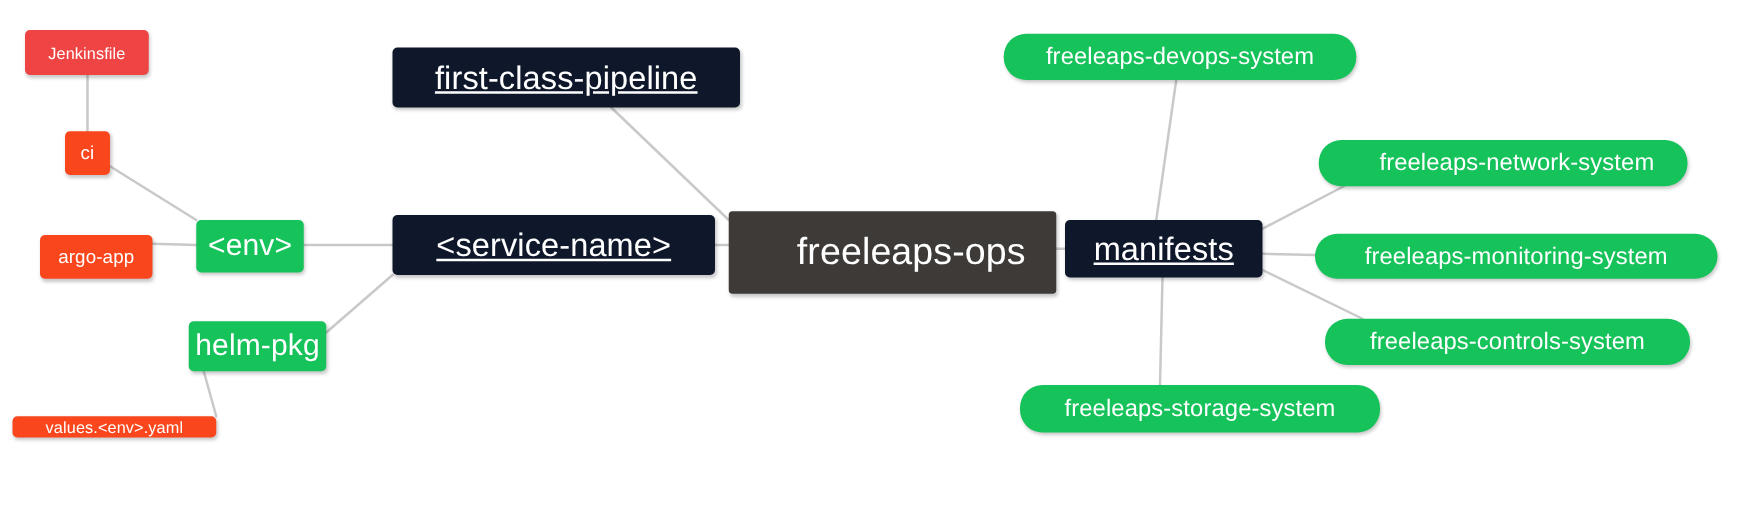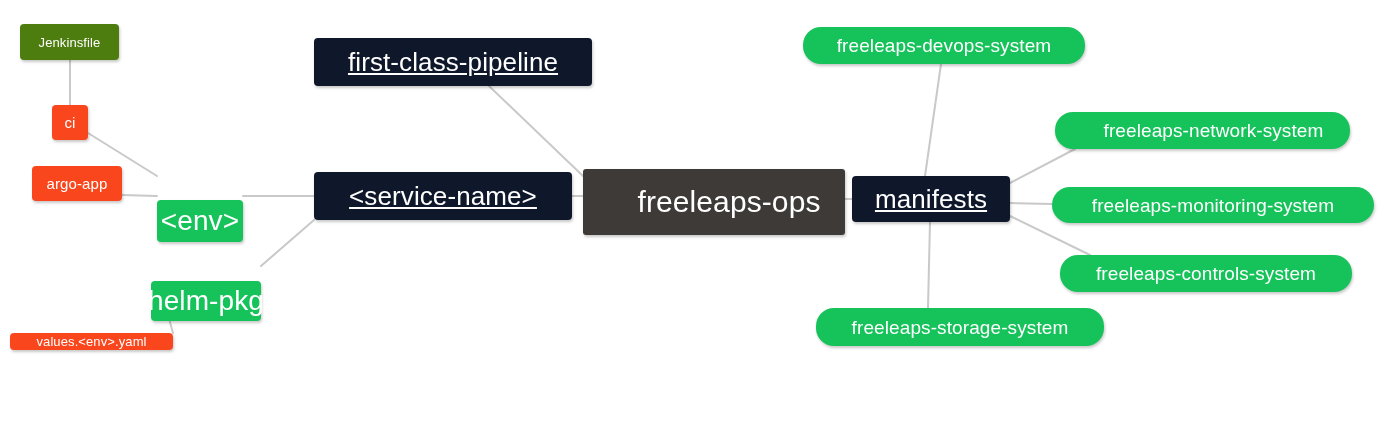--- a/index.html
+++ b/index.html
@@ -41,25 +41,25 @@
     letter-spacing: 0.1px;
     padding: 0 10px;
   }
   .node.root {
     background: #3e3a37;
     border-radius: 3px;
   }
   .node.blue   { background: #0f172a; text-decoration: underline; }
   .node.green  { background: #16c25a; }
   .node.red    { background: #f9461c; }
-  .node.orange { background: #4d7c0f; }
+  .node.orange { background: #ef4444; }
 
   .sz-root  { font-size: 30px; }
   .sz-xl    { font-size: 26px; }
-  .sz-md    { font-size: 28px; margin-top: 24px; }
+  .sz-md    { font-size: 24px; }
   .sz-sm    { font-size: 19px; border-radius: 18px; }
   .sz-xs    { font-size: 15px; }
   .sz-xxs   { font-size: 13px; }
 </style>
 </head>
 <body>
 
 <div id="canvas">
   <svg id="edge-layer" viewBox="0 0 1390 421" width="1390" height="421" xmlns="http://www.w3.org/2000/svg">
       <line x1="70" y1="60" x2="70" y2="105" stroke="#c9c9c9" stroke-width="2" stroke-linecap="round"></line>
@@ -73,21 +73,21 @@
       <line x1="845" y1="199" x2="852" y2="199" stroke="#c9c9c9" stroke-width="2" stroke-linecap="round"></line>
       <line x1="925" y1="176" x2="941" y2="64" stroke="#c9c9c9" stroke-width="2" stroke-linecap="round"></line>
       <line x1="1010" y1="183" x2="1075" y2="149" stroke="#c9c9c9" stroke-width="2" stroke-linecap="round"></line>
       <line x1="1010" y1="203" x2="1052" y2="204" stroke="#c9c9c9" stroke-width="2" stroke-linecap="round"></line>
       <line x1="1010" y1="216" x2="1090" y2="255" stroke="#c9c9c9" stroke-width="2" stroke-linecap="round"></line>
       <line x1="930" y1="222" x2="928" y2="308" stroke="#c9c9c9" stroke-width="2" stroke-linecap="round"></line>
     </svg>
   <div id="node-layer">
       <div class="node orange sz-xxs" style="left: 20px; top: 24px; width: 99px; height: 36px;">Jenkinsfile</div>
       <div class="node red sz-xs" style="left: 52px; top: 105px; width: 36px; height: 35px;">ci</div>
-      <div class="node red sz-xs" style="left: 32px; top: 166px; width: 90px; height: 35px;">argo-app</div>
+      <div class="node red sz-xs" style="left: 32px; top: 188px; width: 90px; height: 35px;">argo-app</div>
       <div class="node green sz-md" style="left: 157px; top: 176px; width: 86px; height: 42px;">&lt;env&gt;</div>
       <div class="node green sz-md" style="left: 151px; top: 257px; width: 110px; height: 40px;">helm-pkg</div>
       <div class="node red sz-xxs" style="left: 10px; top: 333px; width: 163px; height: 17px;">values.&lt;env&gt;.yaml</div>
       <div class="node blue sz-xl" style="left: 314px; top: 38px; width: 278px; height: 48px;">first-class-pipeline</div>
       <div class="node blue sz-xl" style="left: 314px; top: 172px; width: 258px; height: 48px;">&lt;service-name&gt;</div>
       <div class="node root sz-root" style="left: 583px; top: 169px; width: 262px; height: 66px; padding-left: 40px;">freeleaps-ops</div>
       <div class="node blue sz-xl" style="left: 852px; top: 176px; width: 158px; height: 46px;">manifests</div>
       <div class="node green sz-sm" style="left: 803px; top: 27px; width: 282px; height: 37px;">freeleaps-devops-system</div>
       <div class="node green sz-sm" style="left: 1055px; top: 112px; width: 295px; height: 37px; padding-left: 32px;">freeleaps-network-system</div>
       <div class="node green sz-sm" style="left: 1052px; top: 187px; width: 322px; height: 36px;">freeleaps-monitoring-system</div>

